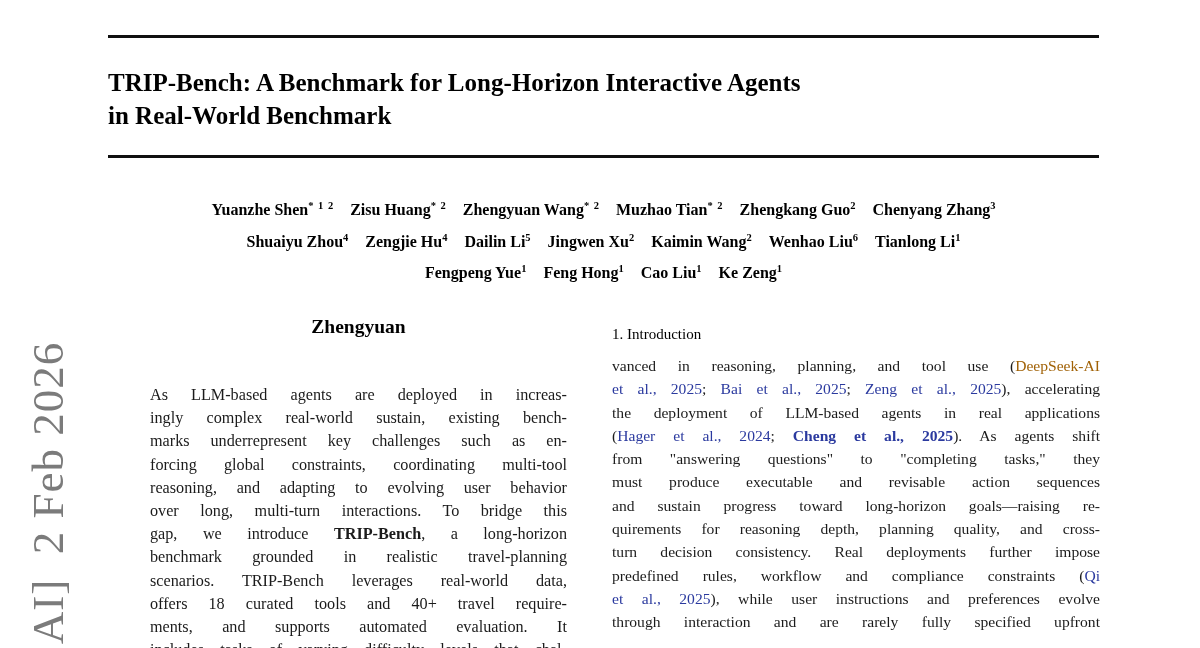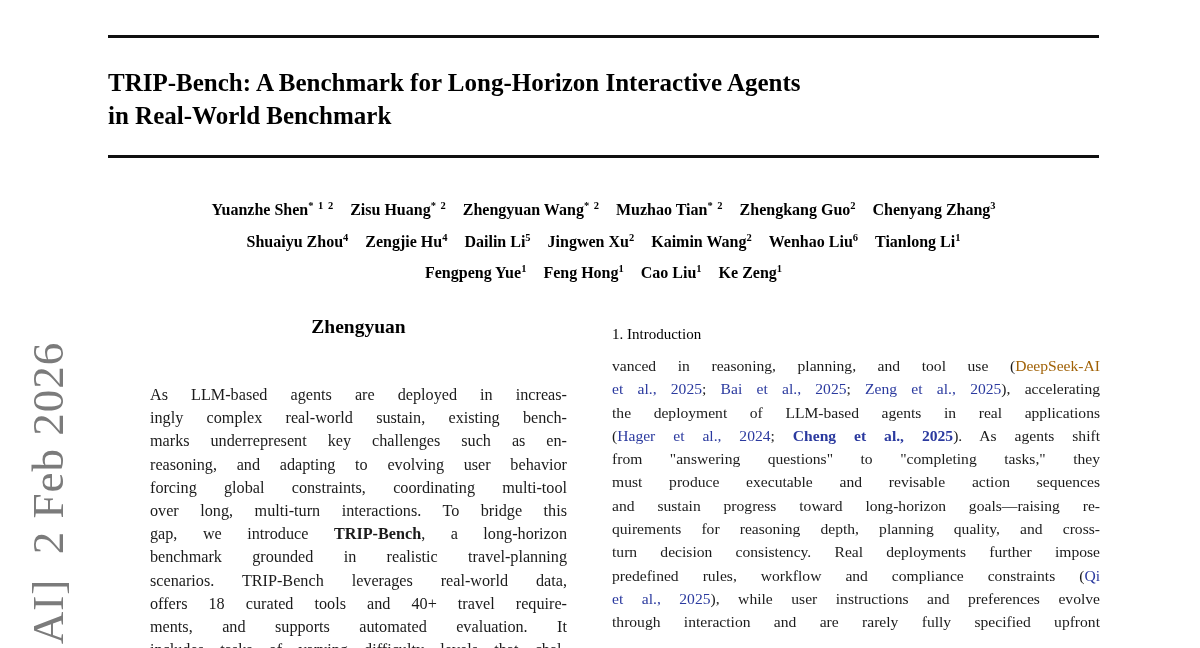--- a/index.html
+++ b/index.html
@@ -66,22 +66,22 @@
       <div><span class="author"><span>Yuanzhe Shen</span><sup>* 1 2</sup></span><span class="author"><span>Zisu Huang</span><sup>* 2</sup></span><span class="author"><span>Zhengyuan Wang</span><sup>* 2</sup></span><span class="author"><span>Muzhao Tian</span><sup>* 2</sup></span><span class="author"><span>Zhengkang Guo</span><sup>2</sup></span><span class="author"><span>Chenyang Zhang</span><sup>3</sup></span></div>
       <div><span class="author"><span>Shuaiyu Zhou</span><sup>4</sup></span><span class="author"><span>Zengjie Hu</span><sup>4</sup></span><span class="author"><span>Dailin Li</span><sup>5</sup></span><span class="author"><span>Jingwen Xu</span><sup>2</sup></span><span class="author"><span>Kaimin Wang</span><sup>2</sup></span><span class="author"><span>Wenhao Liu</span><sup>6</sup></span><span class="author"><span>Tianlong Li</span><sup>1</sup></span></div>
       <div><span class="author"><span>Fengpeng Yue</span><sup>1</sup></span><span class="author"><span>Feng Hong</span><sup>1</sup></span><span class="author"><span>Cao Liu</span><sup>1</sup></span><span class="author"><span>Ke Zeng</span><sup>1</sup></span></div>
     </div>
 
   <div class="abstract-heading">Zhengyuan</div>
   <div class="abstract-lines">
       <div class="jline"><span>As LLM-based agents are deployed in increas-</span></div>
       <div class="jline"><span>ingly complex real-world sustain, existing bench-</span></div>
       <div class="jline"><span>marks underrepresent key challenges such as en-</span></div>
+      <div class="jline"><span>forcing global constraints, coordinating multi-tool</span></div>
       <div class="jline"><span>reasoning, and adapting to evolving user behavior</span></div>
-      <div class="jline"><span>forcing global constraints, coordinating multi-tool</span></div>
       <div class="jline"><span>over long, multi-turn interactions. To bridge this</span></div>
       <div class="jline"><span>gap, we introduce </span><span class="bold">TRIP-Bench</span><span>, a long-horizon</span></div>
       <div class="jline"><span>benchmark grounded in realistic travel-planning</span></div>
       <div class="jline"><span>scenarios. TRIP-Bench leverages real-world data,</span></div>
       <div class="jline"><span>offers 18 curated tools and 40+ travel require-</span></div>
       <div class="jline"><span>ments, and supports automated evaluation. It</span></div>
       <div class="jline"><span>includes tasks of varying difficulty levels that chal-</span></div>
     </div>
 
   <div class="intro-heading">1. Introduction</div>

